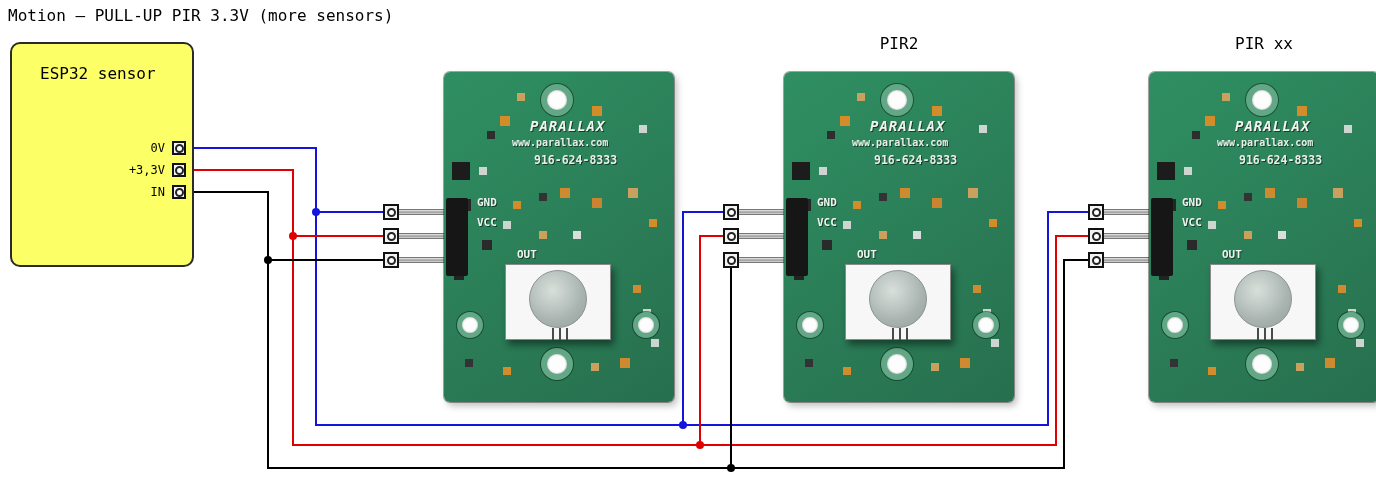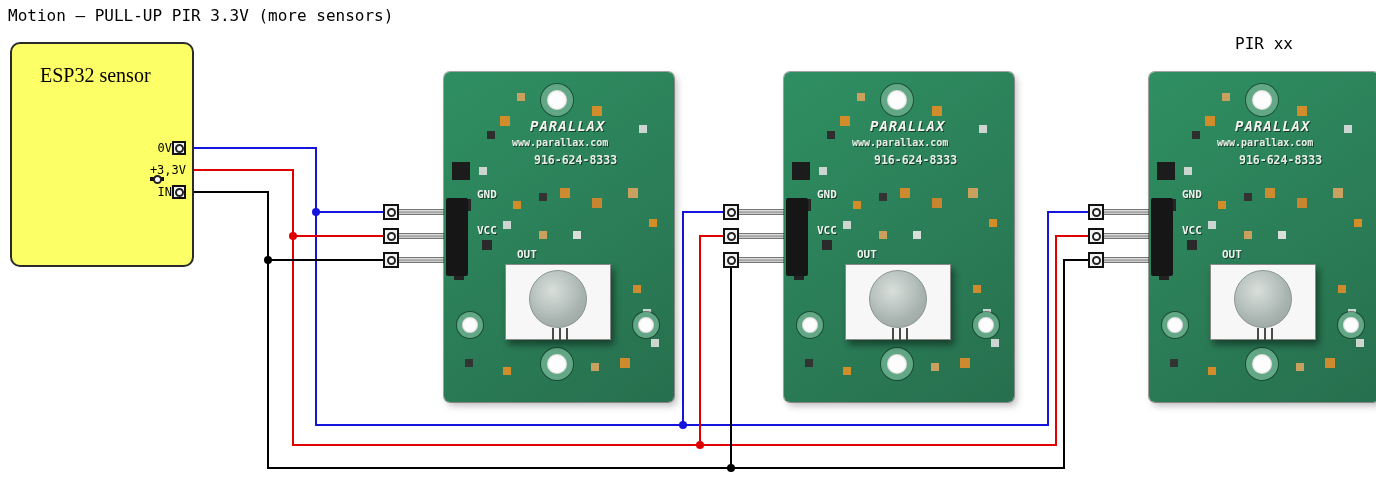--- a/index.html
+++ b/index.html
@@ -8,23 +8,23 @@
 
   .title { position:absolute; left:8px; top:6px; font-size:16px; color:#000; }
 
   
   .wires { position:absolute; left:0; top:0; }
   .w { fill:none; stroke-width:2; shape-rendering:crispEdges; }
 
   
   .esp32 { position:absolute; left:10px; top:42px; width:184px; height:225px;
            background:#fdff66; border:2px solid #2b2b2b; border-radius:10px; }
-  .esp32 .lbl { position:absolute; left:28px; top:20px; font-size:20px; color:#000;font-family:Liberation Serif, serif; }
-  .pinrow { position:absolute; right:6px; height:14px; display:flex; align-items:flex-start; }
-  .p0 { top:97px; } .p1 { top:119px;flex-direction:column; } .p2 { top:141px;margin-left:24px; }
+  .esp32 .lbl { position:absolute; left:28px; top:20px; font-size:16px; color:#000; }
+  .pinrow { position:absolute; right:6px; height:14px; display:flex; align-items:flex-end; gap:7px; }
+  .p0 { top:97px; } .p1 { top:119px; } .p2 { top:141px;margin-left:24px; }
   .pinrow .pl { font-size:12px; color:#000; line-height:14px; }
 
   
   .term { display:block; width:14px; height:14px; background:#f2f2f2; border:2px solid #111; position:relative; }
   .term::after { content:""; position:absolute; left:50%; top:50%; width:5px; height:5px;
                  margin:-4px 0 0 -4px; border:2px solid #222; border-radius:50%; background:#fff; }
   .term.big { width:16px; height:16px; }
 
   
   .unit { position:absolute; top:72px; width:291px; height:322px; }
@@ -63,21 +63,21 @@
   .brand { position:absolute; left:86px; top:46px; font-size:14px; font-weight:bold; font-style:italic;
            color:#f4f4ee; text-shadow:1px 1px 0 #123d2a; letter-spacing:1px; }
   .url   { position:absolute; left:68px; top:65px; font-size:10px; font-weight:bold;
            color:#e9efe7; text-shadow:1px 1px 0 #123d2a; }
   .phone { position:absolute; left:90px; top:81px; font-size:11.5px; font-weight:bold;
            color:#e9efe7; text-shadow:1px 1px 0 #123d2a; }
 
   .pheader { position:absolute; left:2px; top:126px; width:22px; height:78px; background:#161616; border-radius:2px; }
   .plabel { position:absolute; left:33px; font-size:11px; font-weight:bold; color:#eef3ee;
             text-shadow:1px 1px 0 #123d2a; }
-  .pl0 { top:116px; } .pl1 { top:152px; } .pl2 { top:176px;margin-left:40px; }
+  .pl0 { top:124px; } .pl1 { top:144px; } .pl2 { top:176px;margin-left:40px; }
 
   .module { position:absolute; left:61px; top:192px; width:106px; height:76px; background:#f7f7f7;
             border:1px solid #8a8a8a; box-shadow:3px 5px 7px rgba(0,0,0,.45); }
   .dome { position:absolute; left:23px; top:5px; width:58px; height:58px; border-radius:50%;
           background:radial-gradient(circle at 40% 35%, #d9e0dc, #a9b4b0 60%, #95a09c);
           border:1px solid #8b9591; }
   .mpins { position:absolute; left:46px; top:63px; width:16px; height:12px; display:flex; justify-content:space-between; }
   .mpins i { display:block; width:2px; height:12px; background:#4a4a4a; }
 </style>
 </head>
@@ -149,20 +149,21 @@
             <i></i>
           </div>
       </div>
     </div>
     <span class="term big bterm bt0"></span>
     <span class="term big bterm bt1"></span>
     <span class="term big bterm bt2"></span>
   </div>
 
   <div class="unit u2">
+    <div class="pirlabel">PIR2</div>
     <div class="mpin mp0"></div>
     <div class="mpin mp1"></div>
     <div class="mpin mp2"></div>
     <div class="board">
       <div class="chips"></div>
       <div class="hole h-top"></div>
       <div class="hole h-bot"></div>
       <div class="hole h-left"></div>
       <div class="hole h-right"></div>
       <div class="brand">PARALLAX</div>

